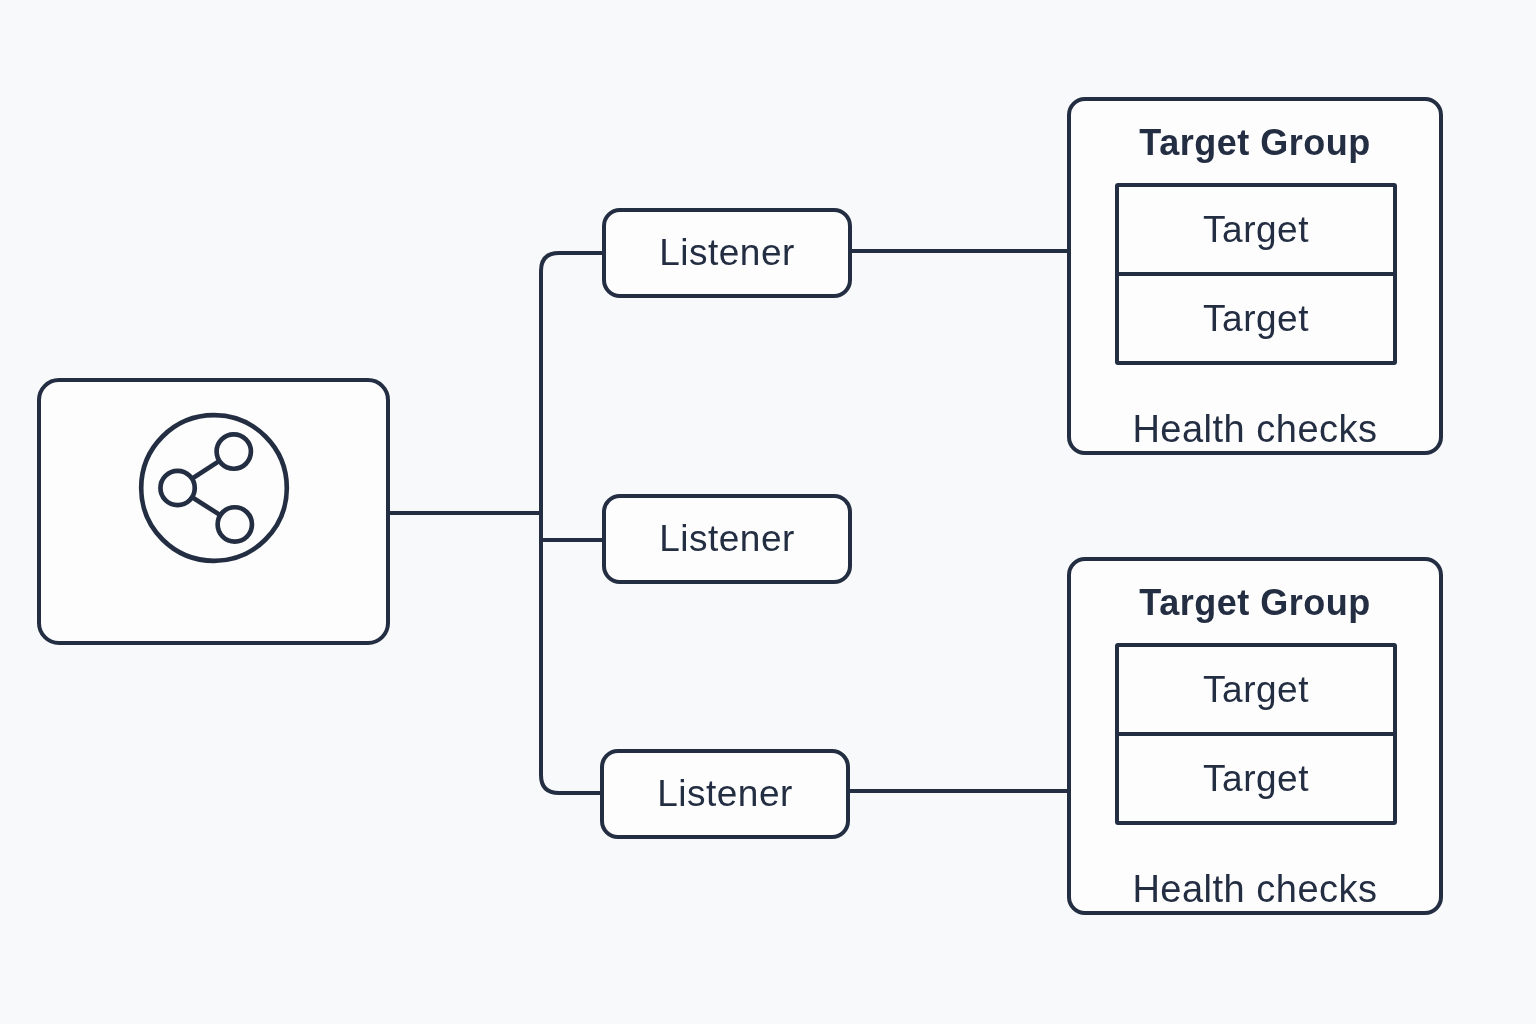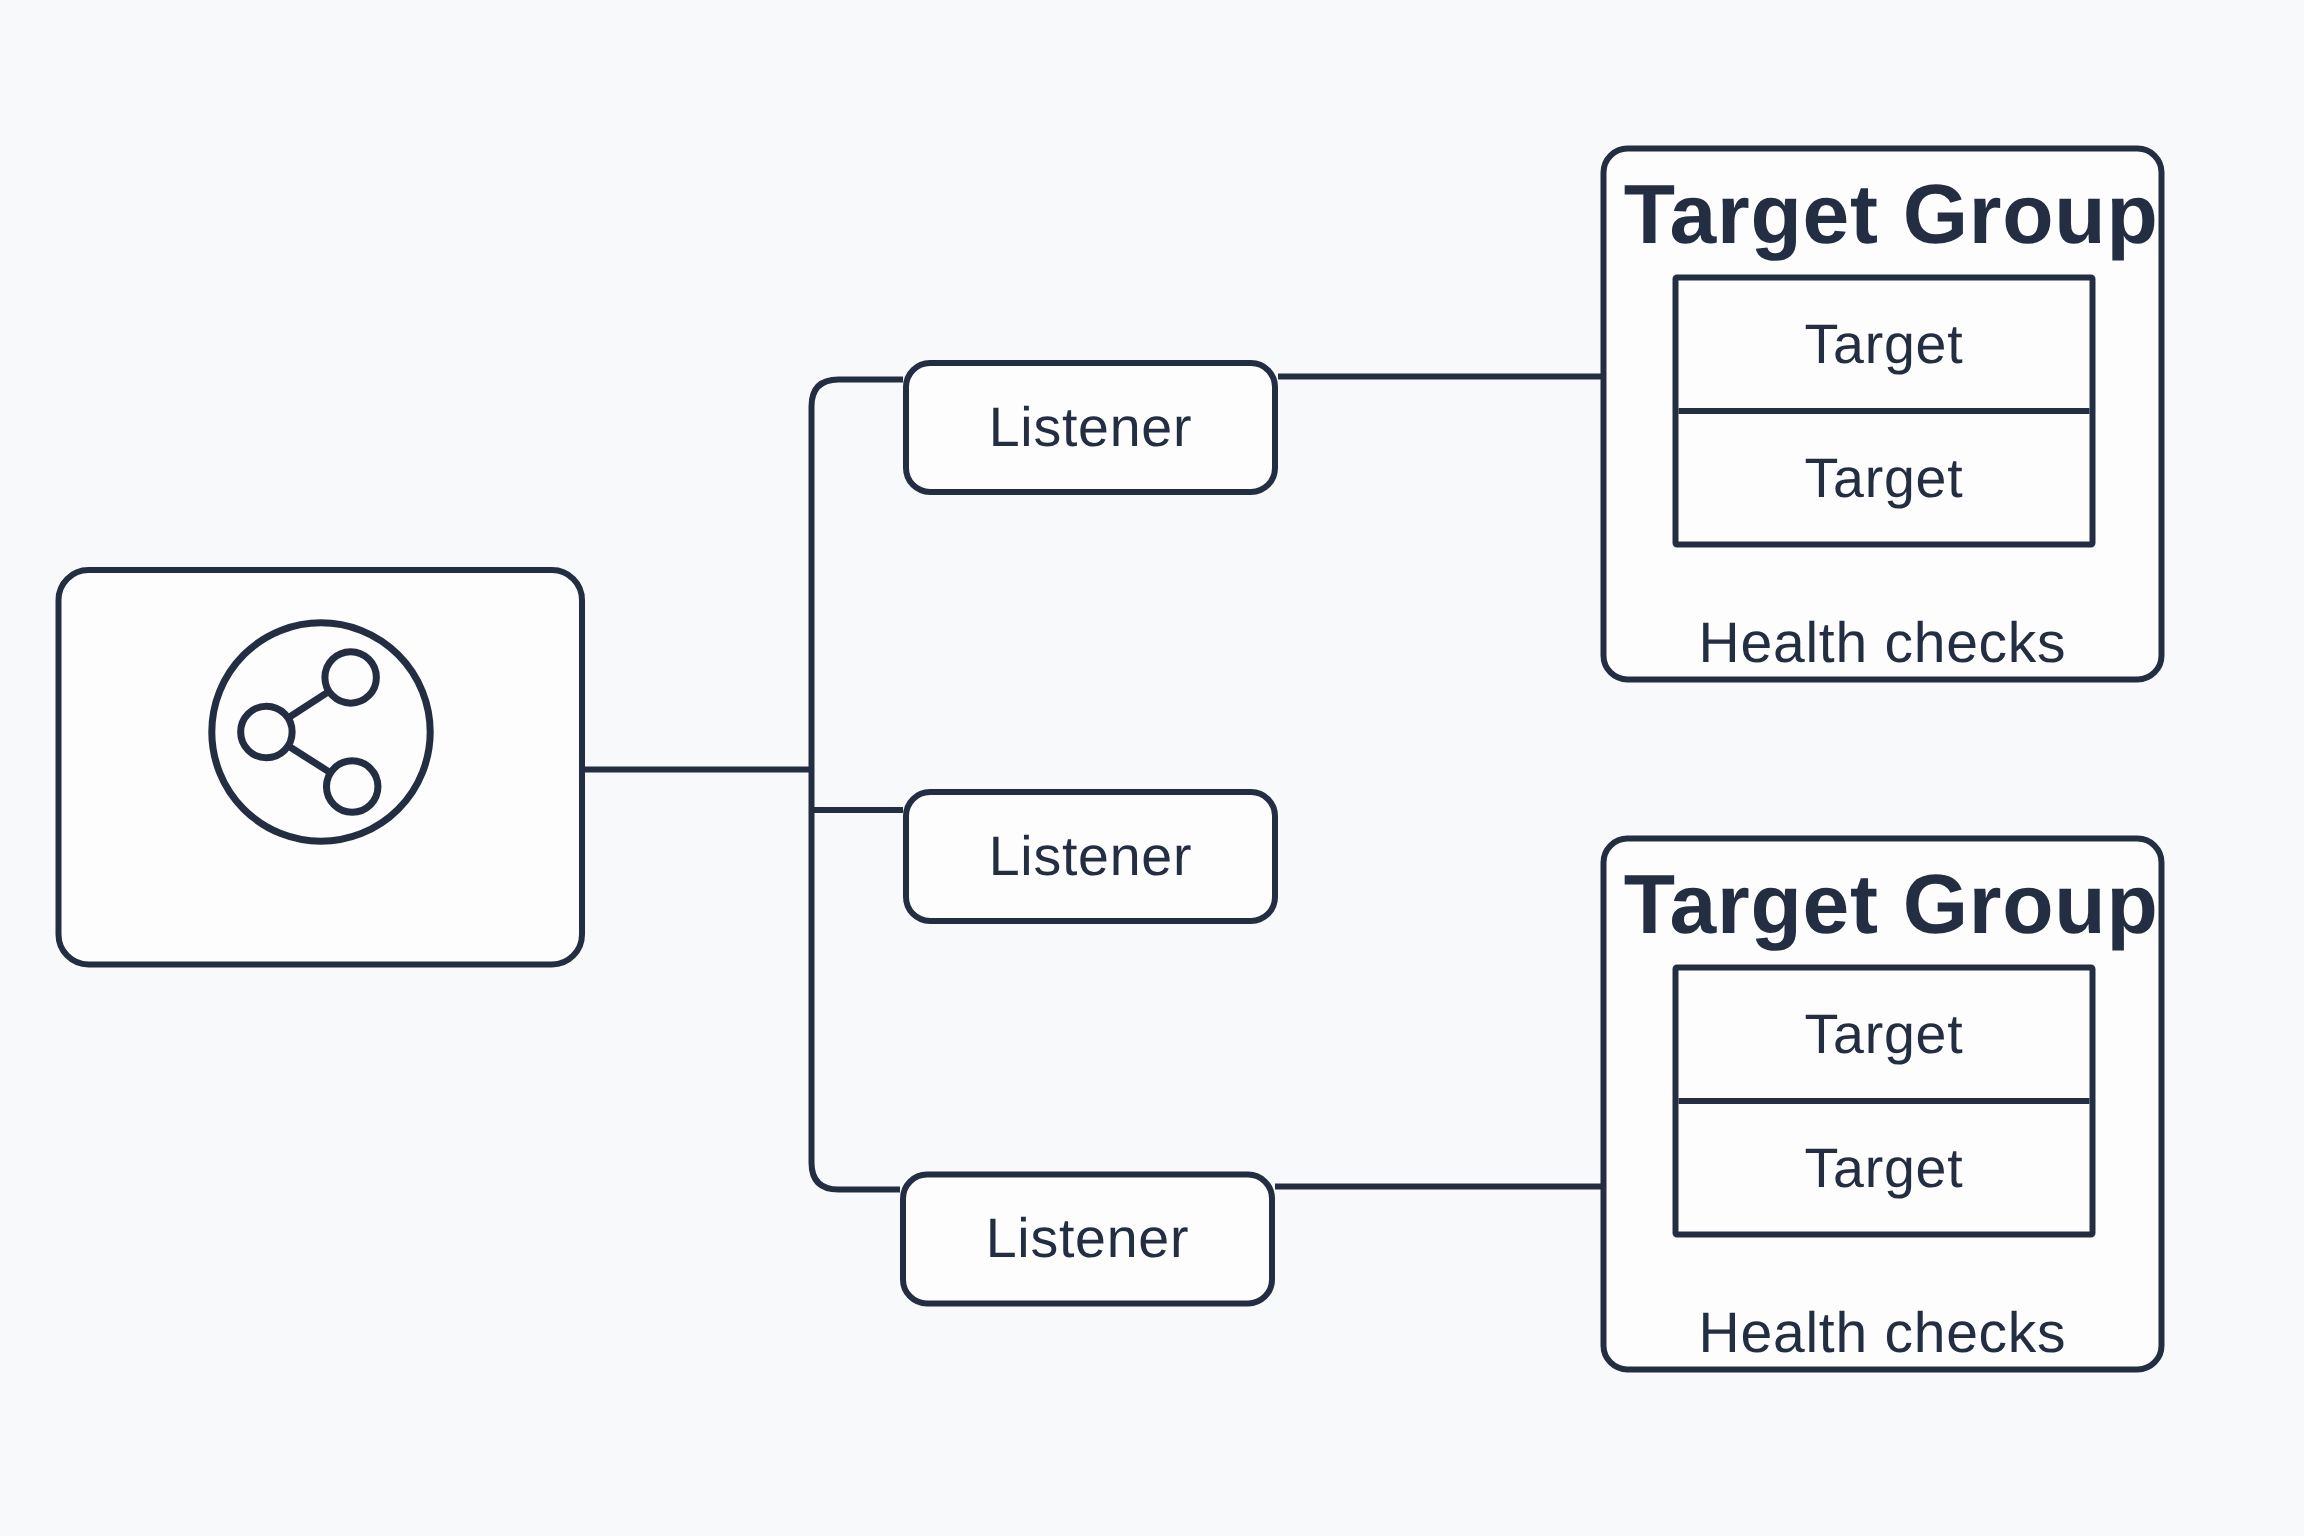--- a/index.html
+++ b/index.html
@@ -30,37 +30,37 @@
     border-radius:22px;
     flex-direction:column;justify-content:flex-start;
   }
   .lb-icon{margin-top:28px;}
   .lb-label{
     font-size:40px;font-weight:700;line-height:46px;
     margin-top:8px;letter-spacing:0.5px;
   }
   .listener{
     width:250px;height:90px;border-radius:18px;
-    font-size:37px;line-height:42px;letter-spacing:0.5px;margin-top:32px;
+    font-size:37px;line-height:42px;letter-spacing:0.5px;
   }
   .l1{left:602px;top:208px;}
   .l2{left:602px;top:494px;}
   .l3{left:600px;top:749px;}
 
   .tg{
     position:absolute;width:376px;height:358px;
     background:var(--box);
     border:4px solid var(--ink);border-radius:18px;
     box-sizing:border-box;
   }
   .tg1{left:1067px;top:97px;}
   .tg2{left:1067px;top:557px;}
   .tg-title{
     position:absolute;left:0;right:0;top:18px;
-    text-align:right;font-size:56px;font-weight:700;line-height:48px;
+    text-align:center;font-size:36px;font-weight:700;line-height:48px;
     letter-spacing:0.5px;
   }
   .targets{
     position:absolute;left:44px;top:82px;width:282px;height:182px;
     background:var(--box);
     border:4px solid var(--ink);border-radius:3px;
     box-sizing:border-box;
     display:flex;flex-direction:column;
   }
   .target-cell{

